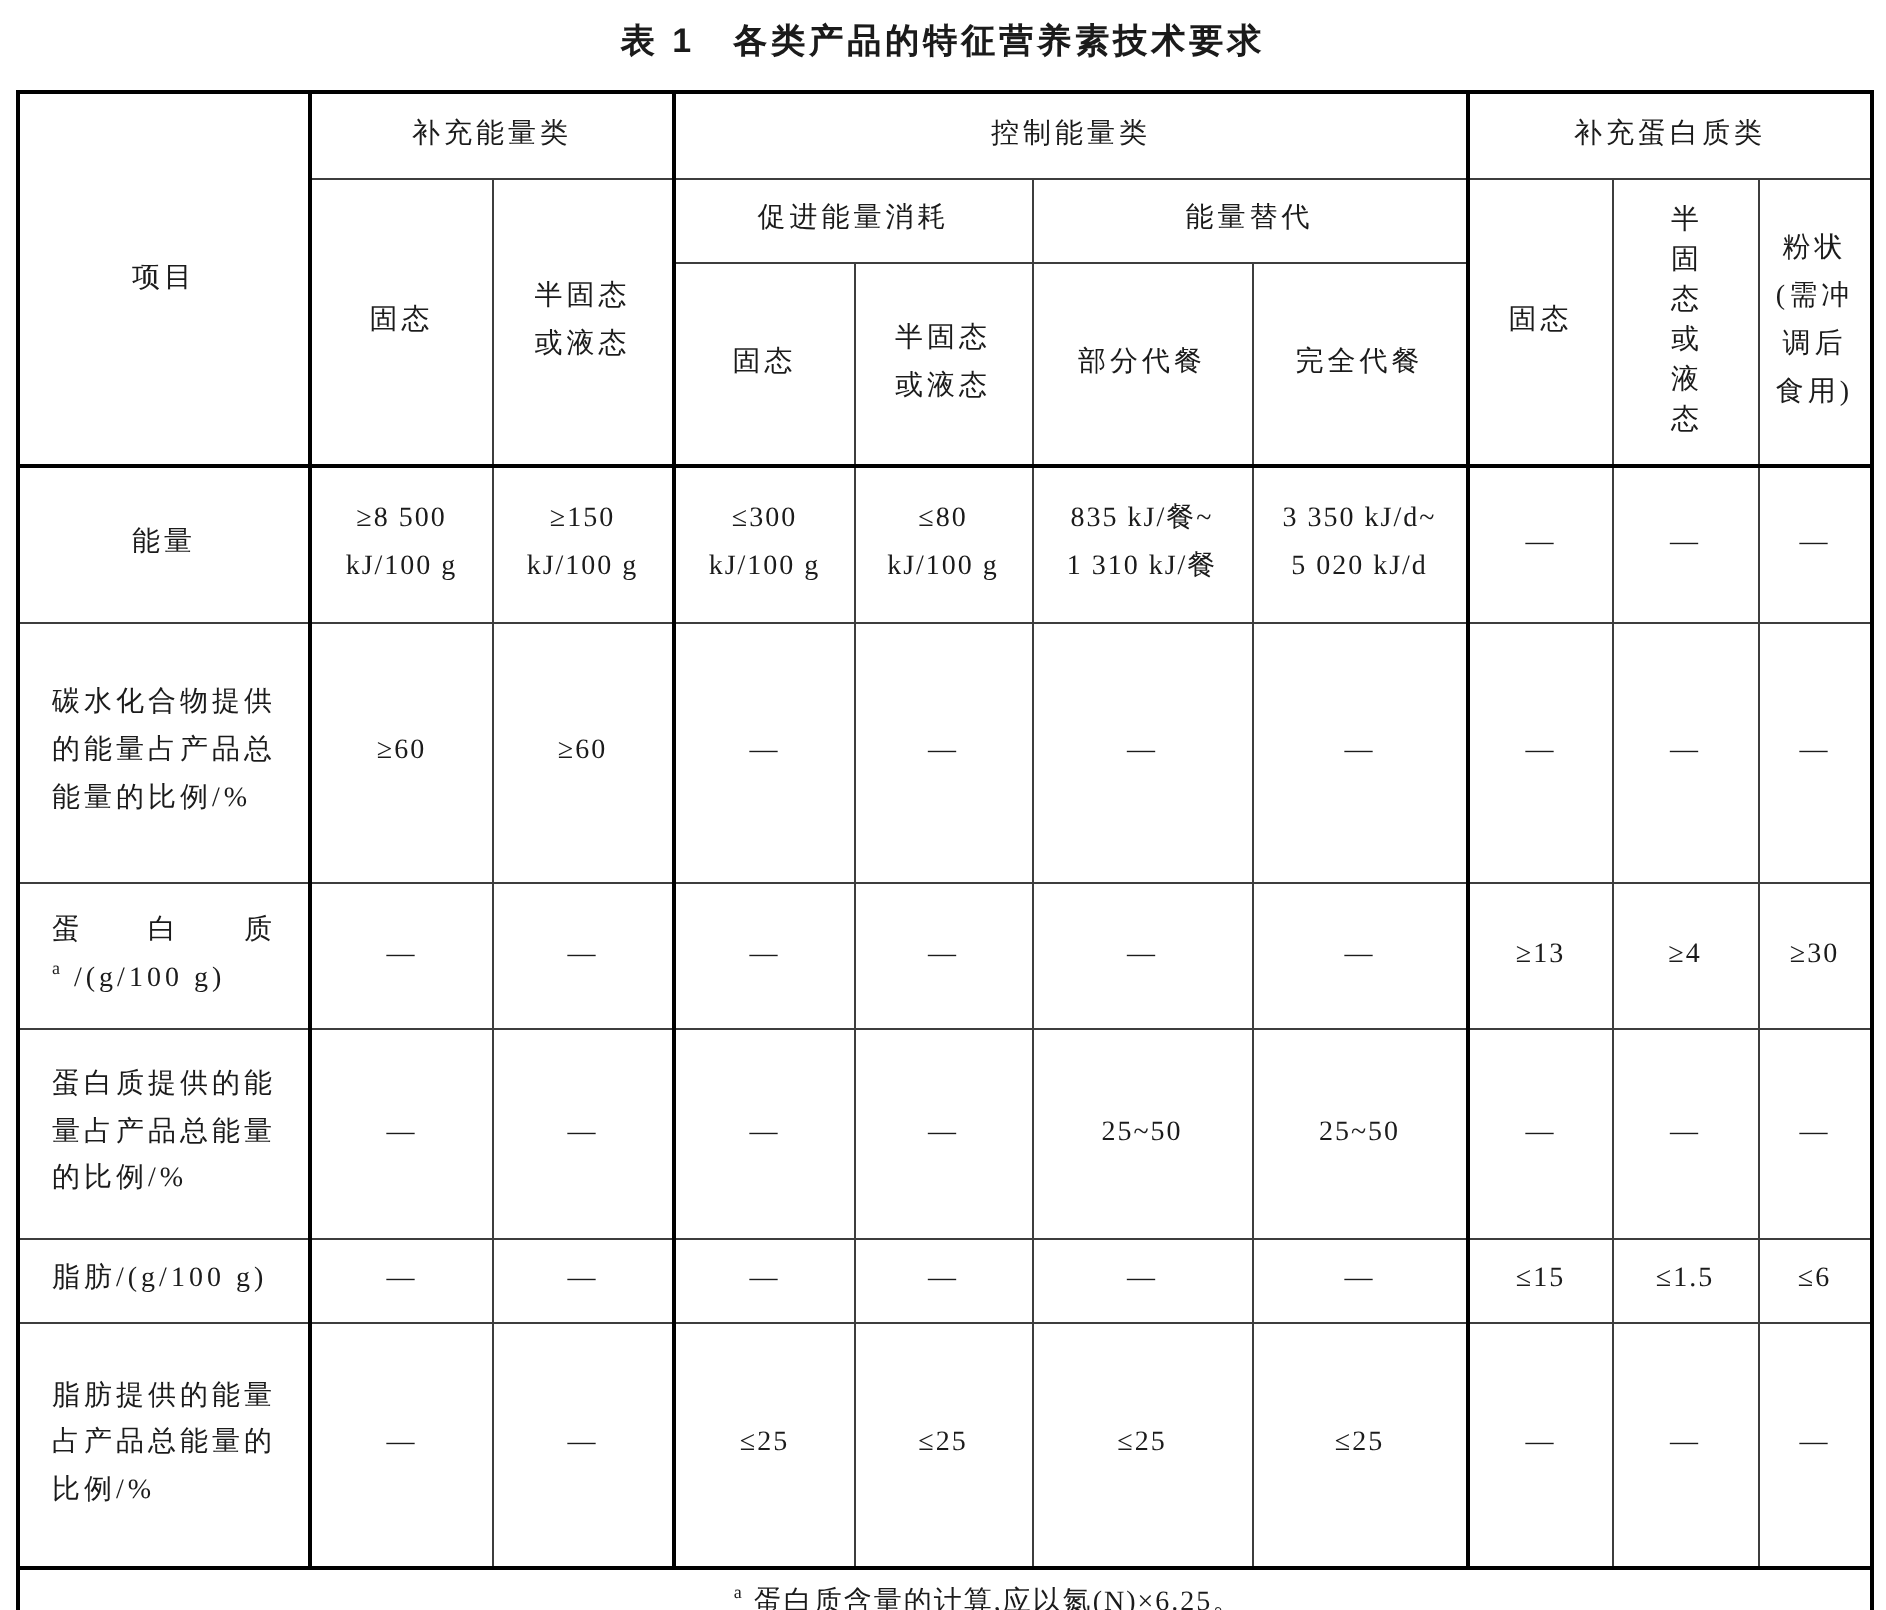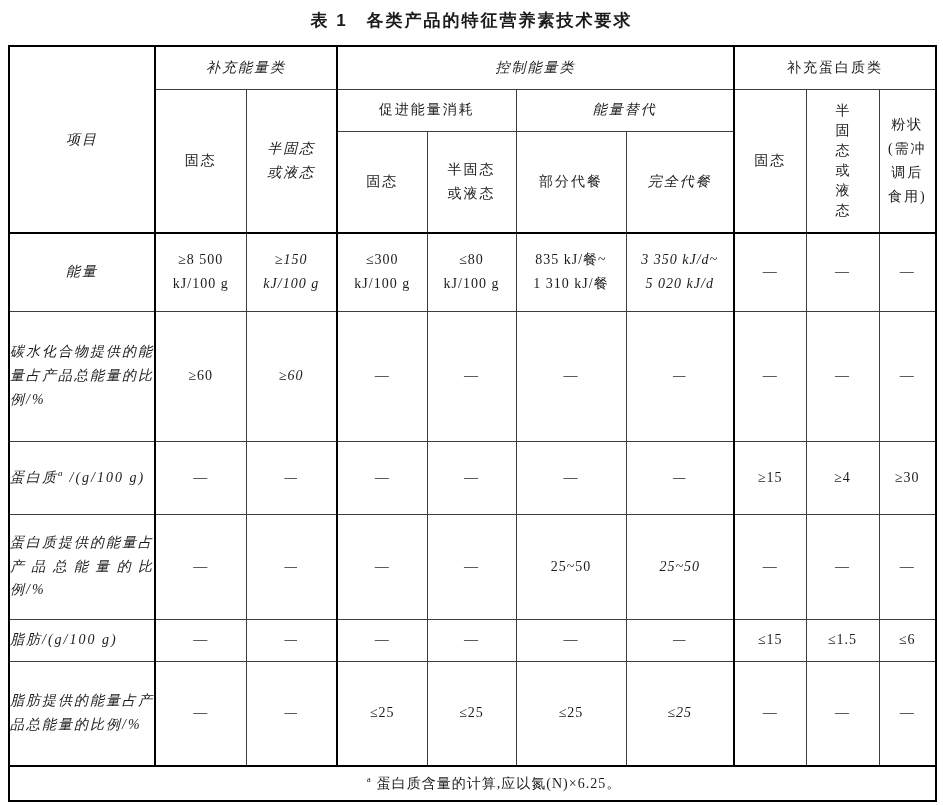--- a/index.html
+++ b/index.html
@@ -33,42 +33,42 @@
     font-size: 14px;
     text-align: center;
     vertical-align: middle;
     padding: 3px 5px;
     white-space: pre-line;
     line-height: 1.7;
     letter-spacing: 1px;
     overflow: hidden;
   }
   th { letter-spacing: 2px; }
-  .bR { border-right: 2px solid #000; font-style: italic; }
+  .bR { border-right: 2px solid #000; }
   tr.thickTop > td, tr.thickTop > th { border-top: 2px solid #000; }
   .lbl {
     text-align: justify;
     text-justify: inter-character;
-    padding: 6px 0;
+    padding: 6px 16px;
     letter-spacing: 2px;
   }
   .lbl.cl { text-align: center; }
   .vert { line-height: 1.42; padding: 2px 1px; letter-spacing: 0; }
   sup { font-size: 9px; line-height: 1; margin-right: 5px; }
   .fn { text-align: center; padding-left: 48px; letter-spacing: 1px; }
   
   .rh1 { height: 43px; }
   .rh2 { height: 42px; }
   .rh3 { height: 102px; }
   .rd1 { height: 78px; }
   .rd2 { height: 130px; }
   .rd3 { height: 73px; margin-top: 28px; }
   .rd4 { height: 105px; }
   .rd5 { height: 42px; }
-  .rd6 { height: 105px; margin-left: 18px; }
+  .rd6 { height: 123px; margin-left: 18px; }
   .rfn { height: 35px; }
 </style>
 </head>
 <body>
 
 <div class="wrap">
   <div class="title">表 1　各类产品的特征营养素技术要求</div>
 
   <table class="nutri">
     <colgroup>
@@ -152,21 +152,21 @@
     </tr>
 
     <tr class="rd3">
       <td class="lbl bR"><span>蛋白质</span><sup>a</sup><span>/(g/100 g)</span></td>
       <td>—</td>
       <td class="bR">—</td>
       <td>—</td>
       <td>—</td>
       <td>—</td>
       <td class="bR">—</td>
-      <td>≥15</td>
+      <td>≥13</td>
       <td>≥4</td>
       <td>≥30</td>
     </tr>
 
     <tr class="rd4">
       <td class="lbl bR">蛋白质提供的能量占产品总能量的比例/%</td>
       <td>—</td>
       <td class="bR">—</td>
       <td>—</td>
       <td>—</td>

